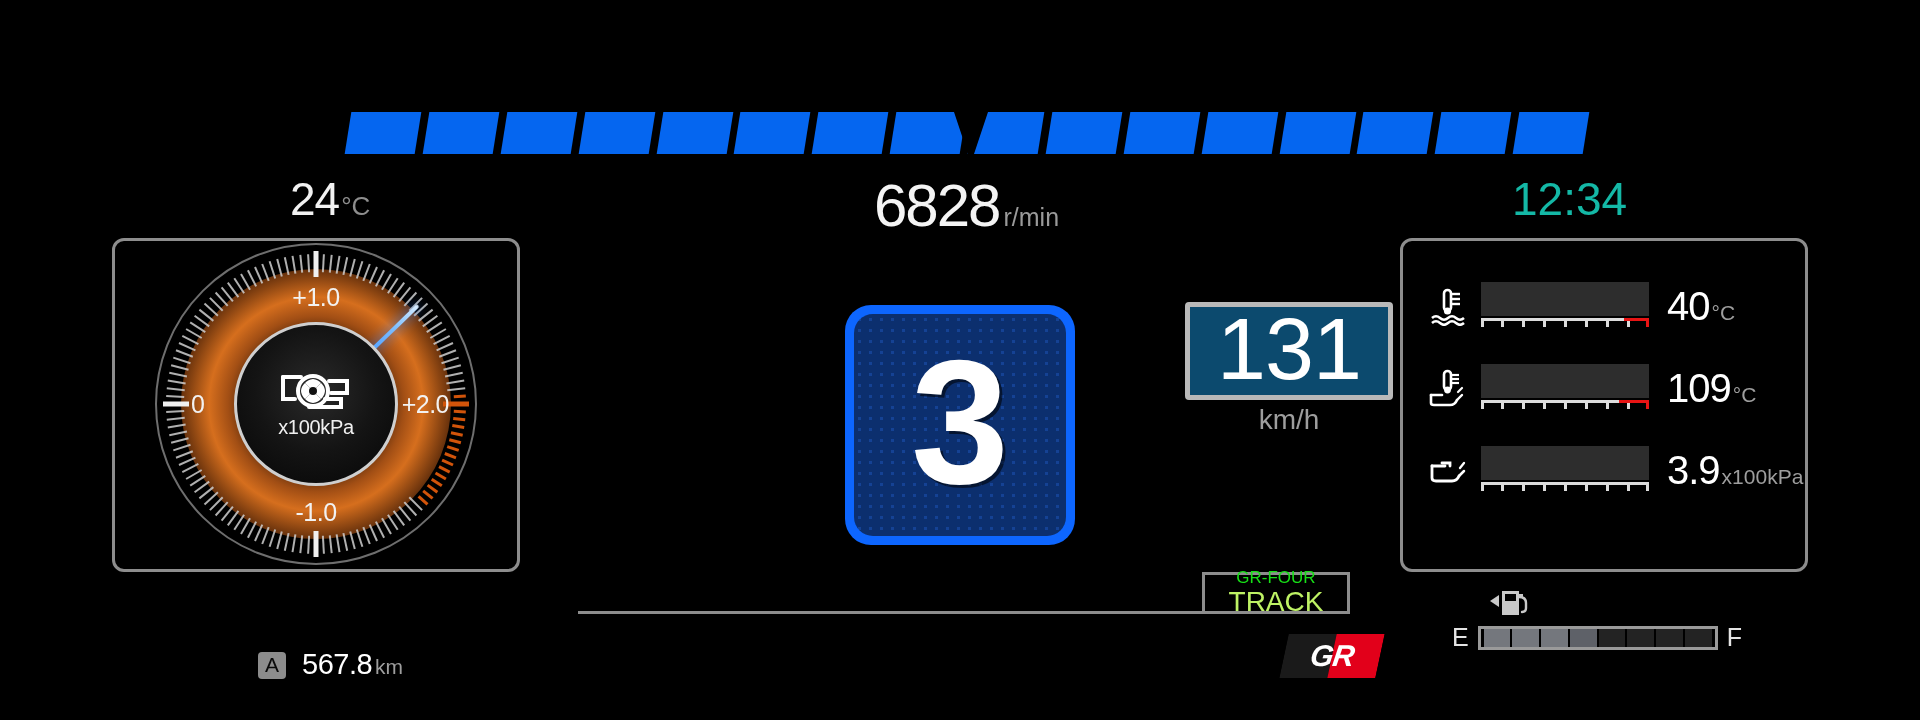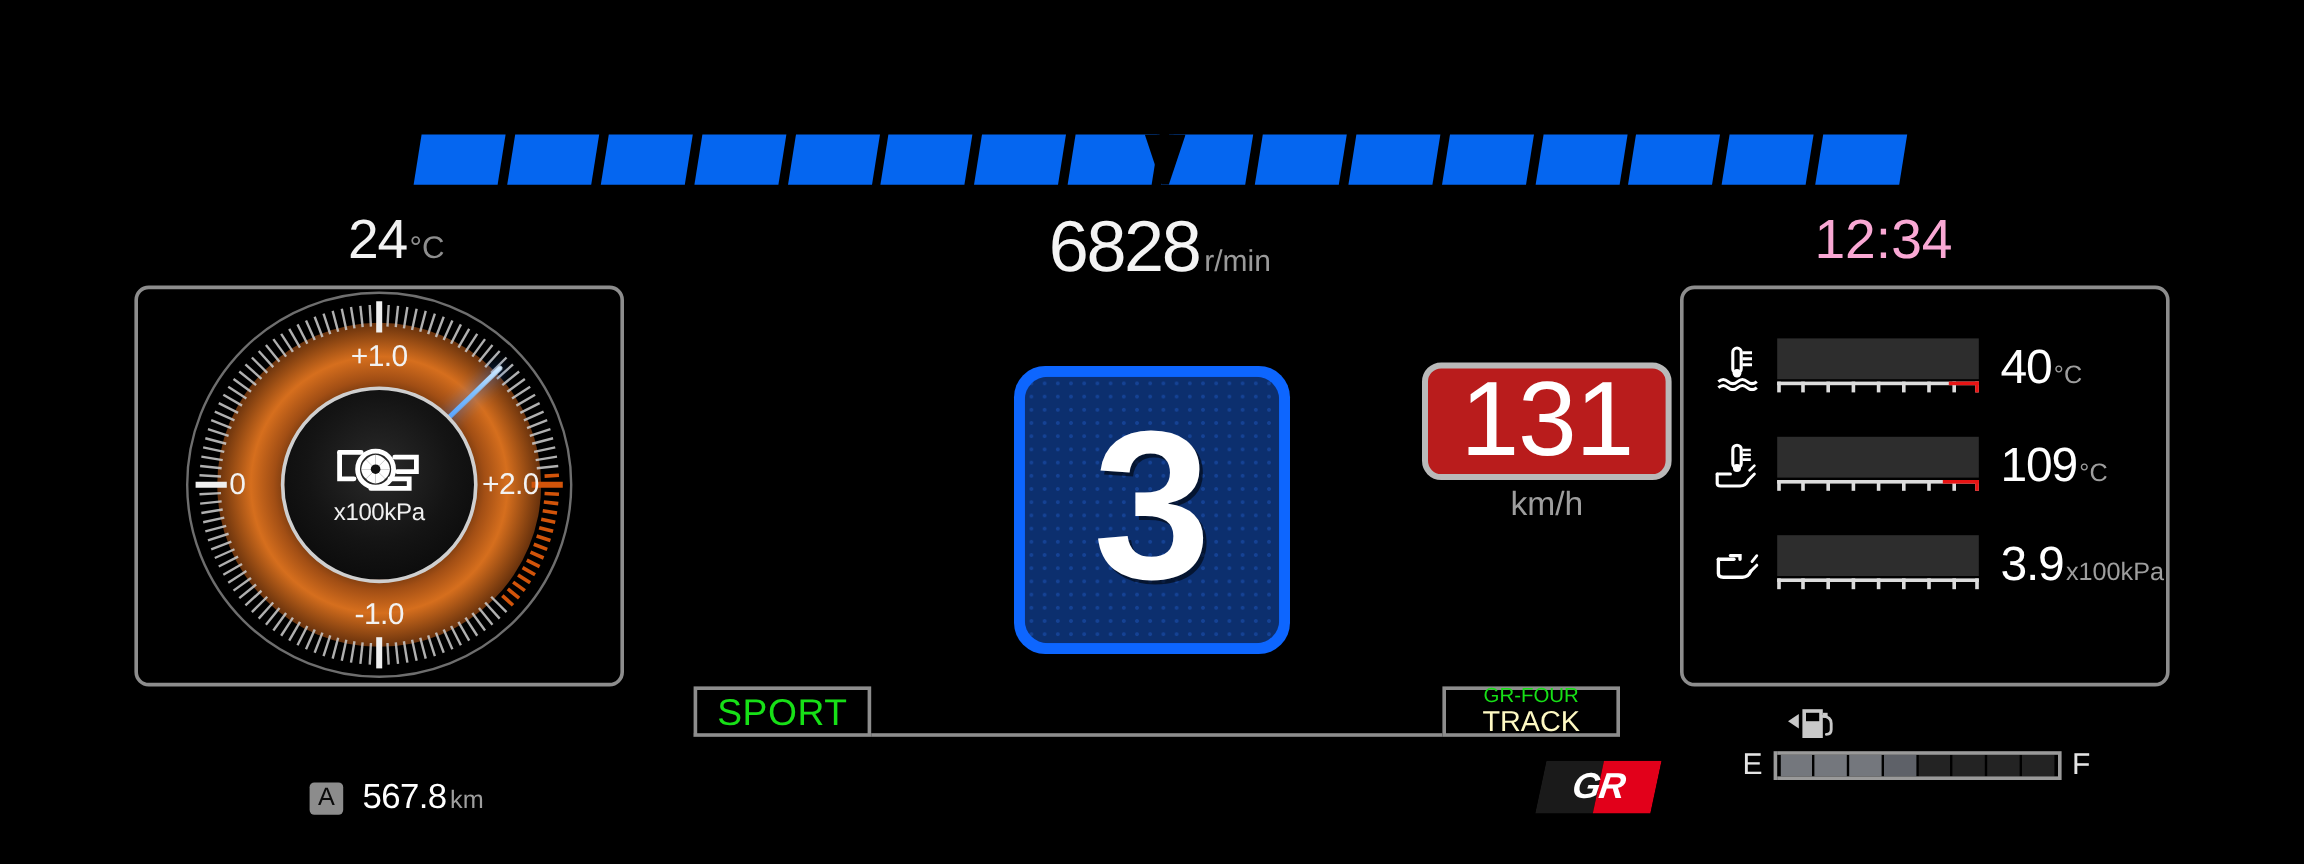--- a/index.html
+++ b/index.html
@@ -58,21 +58,21 @@
     white-space: nowrap;
   }
   #amb-temp { left: 290px; }
   #amb-temp .val { font-size: 46px; color: #f2f2f2; letter-spacing: -1px; }
   #amb-temp .unit { font-size: 26px; color: #8e8e8e; margin-left: 2px; }
 
   #rpm-readout { left: 874px; }
   #rpm-readout .val { font-size: 60px; color: #f4f4f4; letter-spacing: -2px; }
   #rpm-readout .unit { font-size: 25px; color: #9a9a9a; margin-left: 4px; }
 
-  #clock { left: 1512px; font-size: 46px; color: #f9a8d4; letter-spacing: 0px; }
+  #clock { left: 1512px; font-size: 46px; color: #14b8a6; letter-spacing: 0px; }
 
   
   #left-panel {
     position: absolute;
     left: 112px;
     top: 238px;
     width: 408px;
     height: 334px;
     border: 3px solid #8d8d8d;
     border-radius: 12px;
@@ -197,26 +197,26 @@
     letter-spacing: 0px;
     margin-top: 2px;
   }
   #speed-box {
     position: absolute;
     left: 1185px;
     top: 302px;
     width: 208px;
     height: 98px;
     border: 5px solid #b9b9b9;
-    border-radius: 16px;
+    border-radius: 4px;
     box-sizing: border-box;
     display: flex;
     align-items: center;
     justify-content: center;
-    background: #b91c1c;
+    background: #0c4a6e;
   }
   #speed-value {
     font-size: 88px;
     color: #fff;
     line-height: 1;
     letter-spacing: -1px;
     margin-top: -4px;
   }
   #speed-unit {
     position: absolute;
@@ -333,21 +333,21 @@
     display: flex;
     flex-direction: column;
     align-items: center;
     justify-content: center;
     background: #000;
   }
   #chip-sport { left: 0; width: 148px; }
   #chip-sport .l1 { font-size: 31px; color: #17e017; line-height: 1; letter-spacing: 0.5px; }
   #chip-mode-right { right: 0; width: 148px; }
   #chip-mode-right .l1 { font-size: 17px; color: #17e017; line-height: 1.05; }
-  #chip-mode-right .l2 { font-size: 24px; color: #fef9c3; line-height: 1.05; }
+  #chip-mode-right .l2 { font-size: 28px; color: #bef264; line-height: 1.05; }
 
   
   #gr-logo {
     position: absolute;
     left: 1284px;
     top: 634px;
     width: 96px;
     height: 44px;
     transform: skewX(-12deg);
     overflow: hidden;
@@ -775,23 +775,20 @@
           </span>
       </span>
       <span class="gauge-readout">
         <span class="num">3.9</span><span class="unit">x100kPa</span>
       </span>
     </div>
   </div>
 
   <div id="mode-bar">
     <div id="mode-line"></div>
-    <div class="mode-chip" id="chip-sport">
-      <span class="l1">SPORT</span>
-    </div>
     <div class="mode-chip" id="chip-mode-right">
       <span class="l1">GR-FOUR</span>
       <span class="l2">TRACK</span>
     </div>
   </div>
 
   <div id="gr-logo">
     <span class="half-black"></span>
     <span class="half-red"></span>
     <span class="gr-text">GR</span>

